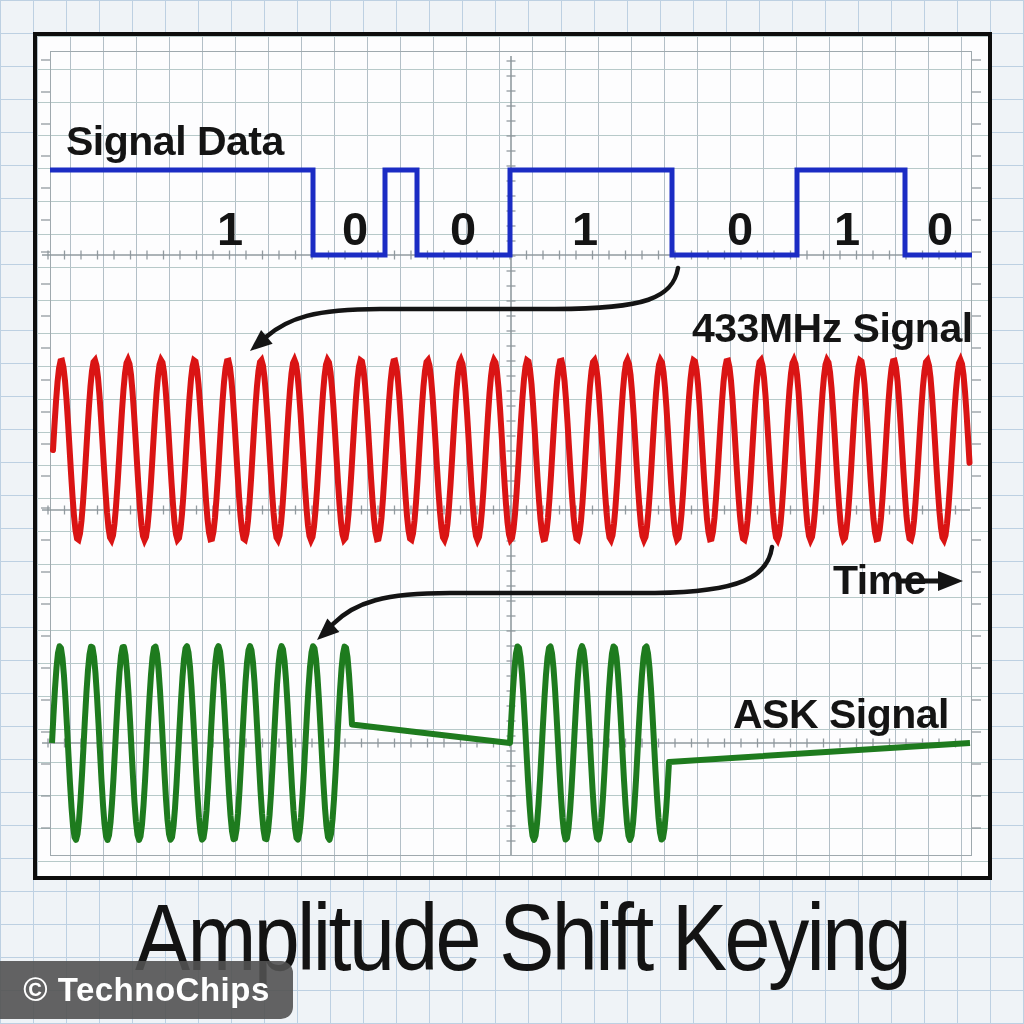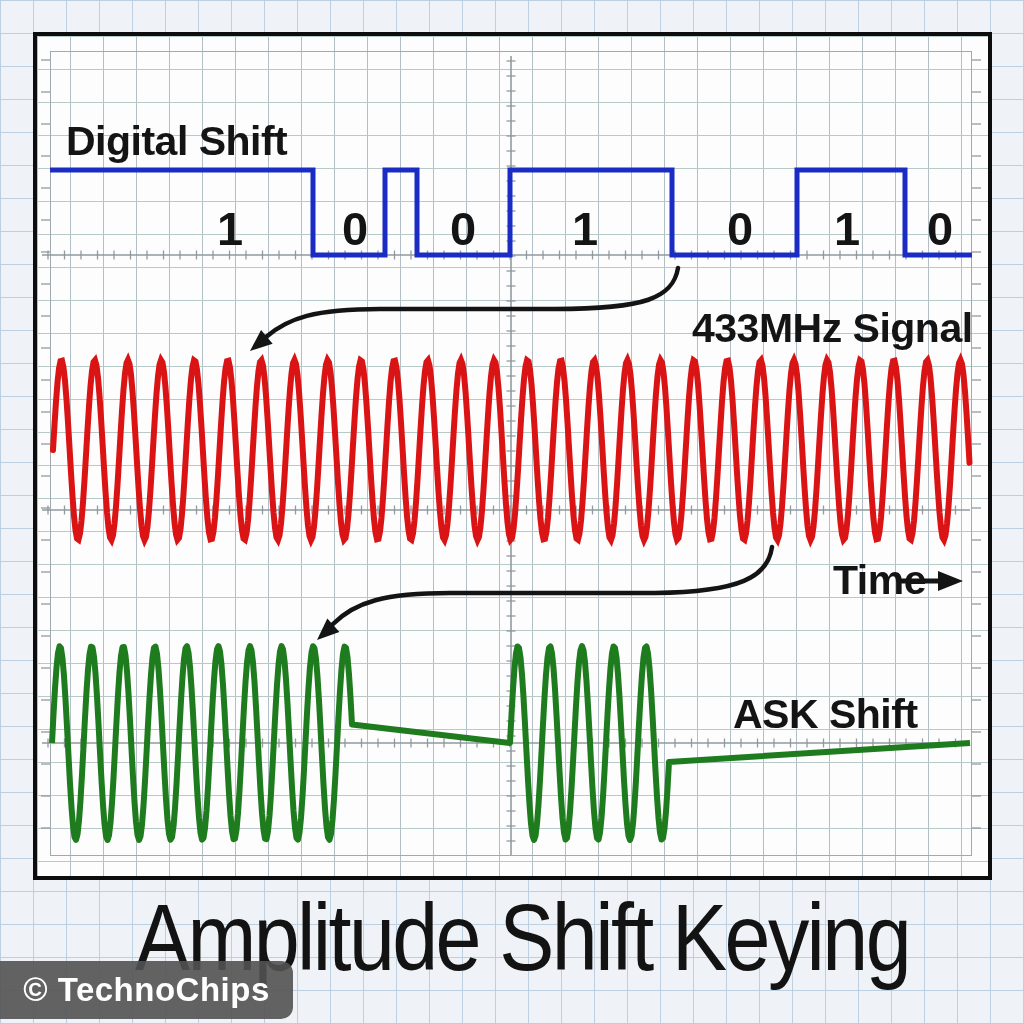--- a/index.html
+++ b/index.html
@@ -340,24 +340,24 @@
     <path d="M53.0 450.0L54.5 424.9L56.0 401.7L57.5 382.4L59.0 368.5L60.5 361.1L62.0 360.7L63.5 367.5L65.0 380.8L66.5 399.6L68.0 422.4L69.5 447.5L71.0 472.7L72.5 496.1L74.0 515.9L75.5 530.4L77.0 538.5L78.5 539.6L80.0 533.5L81.5 520.8L83.0 502.5L84.5 480.0L86.0 455.1L87.5 429.8L89.0 406.1L90.5 385.9L92.0 370.8L93.5 362.0L95.0 360.2L96.5 365.6L98.0 377.6L99.5 395.5L101.0 417.6L102.5 442.4L104.0 467.7L105.5 491.7L107.0 512.3L108.5 527.9L110.0 537.4L111.5 539.9L113.0 535.3L114.5 523.8L116.0 506.5L117.5 484.7L119.0 460.2L120.5 434.8L122.0 410.6L123.5 389.6L125.0 373.4L126.5 363.2L128.0 360.0L129.5 363.9L131.0 374.7L132.5 391.5L134.0 412.9L135.5 437.3L137.0 462.7L138.5 487.1L140.0 508.5L141.5 525.3L143.0 536.1L144.5 540.0L146.0 536.8L147.5 526.6L149.0 510.4L150.5 489.4L152.0 465.2L153.5 439.8L155.0 415.3L156.5 393.5L158.0 376.2L159.5 364.7L161.0 360.1L162.5 362.6L164.0 372.1L165.5 387.7L167.0 408.3L168.5 432.3L170.0 457.6L171.5 482.4L173.0 504.5L174.5 522.4L176.0 534.4L177.5 539.8L179.0 538.0L180.5 529.2L182.0 514.1L183.5 493.9L185.0 470.2L186.5 444.9L188.0 420.0L189.5 397.5L191.0 379.2L192.5 366.5L194.0 360.4L195.5 361.5L197.0 369.6L198.5 384.1L200.0 403.9L201.5 427.3L203.0 452.5L204.5 477.6L206.0 500.4L207.5 519.2L209.0 532.5L210.5 539.3L212.0 538.9L213.5 531.5L215.0 517.6L216.5 498.3L218.0 475.1L219.5 450.0L221.0 424.9L222.5 401.7L224.0 382.4L225.5 368.5L227.0 361.1L228.5 360.7L230.0 367.5L231.5 380.8L233.0 399.6L234.5 422.4L236.0 447.5L237.5 472.7L239.0 496.1L240.5 515.9L242.0 530.4L243.5 538.5L245.0 539.6L246.5 533.5L248.0 520.8L249.5 502.5L251.0 480.0L252.5 455.1L254.0 429.8L255.5 406.1L257.0 385.9L258.5 370.8L260.0 362.0L261.5 360.2L263.0 365.6L264.5 377.6L266.0 395.5L267.5 417.6L269.0 442.4L270.5 467.7L272.0 491.7L273.5 512.3L275.0 527.9L276.5 537.4L278.0 539.9L279.5 535.3L281.0 523.8L282.5 506.5L284.0 484.7L285.5 460.2L287.0 434.8L288.5 410.6L290.0 389.6L291.5 373.4L293.0 363.2L294.5 360.0L296.0 363.9L297.5 374.7L299.0 391.5L300.5 412.9L302.0 437.3L303.5 462.7L305.0 487.1L306.5 508.5L308.0 525.3L309.5 536.1L311.0 540.0L312.5 536.8L314.0 526.6L315.5 510.4L317.0 489.4L318.5 465.2L320.0 439.8L321.5 415.3L323.0 393.5L324.5 376.2L326.0 364.7L327.5 360.1L329.0 362.6L330.5 372.1L332.0 387.7L333.5 408.3L335.0 432.3L336.5 457.6L338.0 482.4L339.5 504.5L341.0 522.4L342.5 534.4L344.0 539.8L345.5 538.0L347.0 529.2L348.5 514.1L350.0 493.9L351.5 470.2L353.0 444.9L354.5 420.0L356.0 397.5L357.5 379.2L359.0 366.5L360.5 360.4L362.0 361.5L363.5 369.6L365.0 384.1L366.5 403.9L368.0 427.3L369.5 452.5L371.0 477.6L372.5 500.4L374.0 519.2L375.5 532.5L377.0 539.3L378.5 538.9L380.0 531.5L381.5 517.6L383.0 498.3L384.5 475.1L386.0 450.0L387.5 424.9L389.0 401.7L390.5 382.4L392.0 368.5L393.5 361.1L395.0 360.7L396.5 367.5L398.0 380.8L399.5 399.6L401.0 422.4L402.5 447.5L404.0 472.7L405.5 496.1L407.0 515.9L408.5 530.4L410.0 538.5L411.5 539.6L413.0 533.5L414.5 520.8L416.0 502.5L417.5 480.0L419.0 455.1L420.5 429.8L422.0 406.1L423.5 385.9L425.0 370.8L426.5 362.0L428.0 360.2L429.5 365.6L431.0 377.6L432.5 395.5L434.0 417.6L435.5 442.4L437.0 467.7L438.5 491.7L440.0 512.3L441.5 527.9L443.0 537.4L444.5 539.9L446.0 535.3L447.5 523.8L449.0 506.5L450.5 484.7L452.0 460.2L453.5 434.8L455.0 410.6L456.5 389.6L458.0 373.4L459.5 363.2L461.0 360.0L462.5 363.9L464.0 374.7L465.5 391.5L467.0 412.9L468.5 437.3L470.0 462.7L471.5 487.1L473.0 508.5L474.5 525.3L476.0 536.1L477.5 540.0L479.0 536.8L480.5 526.6L482.0 510.4L483.5 489.4L485.0 465.2L486.5 439.8L488.0 415.3L489.5 393.5L491.0 376.2L492.5 364.7L494.0 360.1L495.5 362.6L497.0 372.1L498.5 387.7L500.0 408.3L501.5 432.3L503.0 457.6L504.5 482.4L506.0 504.5L507.5 522.4L509.0 534.4L510.5 539.8L512.0 538.0L513.5 529.2L515.0 514.1L516.5 493.9L518.0 470.2L519.5 444.9L521.0 420.0L522.5 397.5L524.0 379.2L525.5 366.5L527.0 360.4L528.5 361.5L530.0 369.6L531.5 384.1L533.0 403.9L534.5 427.3L536.0 452.5L537.5 477.6L539.0 500.4L540.5 519.2L542.0 532.5L543.5 539.3L545.0 538.9L546.5 531.5L548.0 517.6L549.5 498.3L551.0 475.1L552.5 450.0L554.0 424.9L555.5 401.7L557.0 382.4L558.5 368.5L560.0 361.1L561.5 360.7L563.0 367.5L564.5 380.8L566.0 399.6L567.5 422.4L569.0 447.5L570.5 472.7L572.0 496.1L573.5 515.9L575.0 530.4L576.5 538.5L578.0 539.6L579.5 533.5L581.0 520.8L582.5 502.5L584.0 480.0L585.5 455.1L587.0 429.8L588.5 406.1L590.0 385.9L591.5 370.8L593.0 362.0L594.5 360.2L596.0 365.6L597.5 377.6L599.0 395.5L600.5 417.6L602.0 442.4L603.5 467.7L605.0 491.7L606.5 512.3L608.0 527.9L609.5 537.4L611.0 539.9L612.5 535.3L614.0 523.8L615.5 506.5L617.0 484.7L618.5 460.2L620.0 434.8L621.5 410.6L623.0 389.6L624.5 373.4L626.0 363.2L627.5 360.0L629.0 363.9L630.5 374.7L632.0 391.5L633.5 412.9L635.0 437.3L636.5 462.7L638.0 487.1L639.5 508.5L641.0 525.3L642.5 536.1L644.0 540.0L645.5 536.8L647.0 526.6L648.5 510.4L650.0 489.4L651.5 465.2L653.0 439.8L654.5 415.3L656.0 393.5L657.5 376.2L659.0 364.7L660.5 360.1L662.0 362.6L663.5 372.1L665.0 387.7L666.5 408.3L668.0 432.3L669.5 457.6L671.0 482.4L672.5 504.5L674.0 522.4L675.5 534.4L677.0 539.8L678.5 538.0L680.0 529.2L681.5 514.1L683.0 493.9L684.5 470.2L686.0 444.9L687.5 420.0L689.0 397.5L690.5 379.2L692.0 366.5L693.5 360.4L695.0 361.5L696.5 369.6L698.0 384.1L699.5 403.9L701.0 427.3L702.5 452.5L704.0 477.6L705.5 500.4L707.0 519.2L708.5 532.5L710.0 539.3L711.5 538.9L713.0 531.5L714.5 517.6L716.0 498.3L717.5 475.1L719.0 450.0L720.5 424.9L722.0 401.7L723.5 382.4L725.0 368.5L726.5 361.1L728.0 360.7L729.5 367.5L731.0 380.8L732.5 399.6L734.0 422.4L735.5 447.5L737.0 472.7L738.5 496.1L740.0 515.9L741.5 530.4L743.0 538.5L744.5 539.6L746.0 533.5L747.5 520.8L749.0 502.5L750.5 480.0L752.0 455.1L753.5 429.8L755.0 406.1L756.5 385.9L758.0 370.8L759.5 362.0L761.0 360.2L762.5 365.6L764.0 377.6L765.5 395.5L767.0 417.6L768.5 442.4L770.0 467.7L771.5 491.7L773.0 512.3L774.5 527.9L776.0 537.4L777.5 539.9L779.0 535.3L780.5 523.8L782.0 506.5L783.5 484.7L785.0 460.2L786.5 434.8L788.0 410.6L789.5 389.6L791.0 373.4L792.5 363.2L794.0 360.0L795.5 363.9L797.0 374.7L798.5 391.5L800.0 412.9L801.5 437.3L803.0 462.7L804.5 487.1L806.0 508.5L807.5 525.3L809.0 536.1L810.5 540.0L812.0 536.8L813.5 526.6L815.0 510.4L816.5 489.4L818.0 465.2L819.5 439.8L821.0 415.3L822.5 393.5L824.0 376.2L825.5 364.7L827.0 360.1L828.5 362.6L830.0 372.1L831.5 387.7L833.0 408.3L834.5 432.3L836.0 457.6L837.5 482.4L839.0 504.5L840.5 522.4L842.0 534.4L843.5 539.8L845.0 538.0L846.5 529.2L848.0 514.1L849.5 493.9L851.0 470.2L852.5 444.9L854.0 420.0L855.5 397.5L857.0 379.2L858.5 366.5L860.0 360.4L861.5 361.5L863.0 369.6L864.5 384.1L866.0 403.9L867.5 427.3L869.0 452.5L870.5 477.6L872.0 500.4L873.5 519.2L875.0 532.5L876.5 539.3L878.0 538.9L879.5 531.5L881.0 517.6L882.5 498.3L884.0 475.1L885.5 450.0L887.0 424.9L888.5 401.7L890.0 382.4L891.5 368.5L893.0 361.1L894.5 360.7L896.0 367.5L897.5 380.8L899.0 399.6L900.5 422.4L902.0 447.5L903.5 472.7L905.0 496.1L906.5 515.9L908.0 530.4L909.5 538.5L911.0 539.6L912.5 533.5L914.0 520.8L915.5 502.5L917.0 480.0L918.5 455.1L920.0 429.8L921.5 406.1L923.0 385.9L924.5 370.8L926.0 362.0L927.5 360.2L929.0 365.6L930.5 377.6L932.0 395.5L933.5 417.6L935.0 442.4L936.5 467.7L938.0 491.7L939.5 512.3L941.0 527.9L942.5 537.4L944.0 539.9L945.5 535.3L947.0 523.8L948.5 506.5L950.0 484.7L951.5 460.2L953.0 434.8L954.5 410.6L956.0 389.6L957.5 373.4L959.0 363.2L960.5 360.0L962.0 363.9L963.5 374.7L965.0 391.5L966.5 412.9L968.0 437.3L969.5 462.7" fill="none" stroke="#da1414" stroke-width="6" stroke-linecap="round"></path>
     <path d="M52 743L52.0 743.0L53.5 714.6L55.0 688.6L56.5 667.5L58.0 652.9L59.5 646.3L61.0 648.2L62.5 658.4L64.0 676.1L65.5 699.6L67.0 726.9L68.5 755.7L70.0 783.3L71.5 807.4L73.0 825.8L74.5 837.0L76.0 839.9L77.5 834.3L79.0 820.7L80.5 800.2L82.0 774.7L83.5 746.5L85.0 717.9L86.5 691.5L88.0 669.7L89.5 654.3L91.0 646.7L92.5 647.5L94.0 656.8L95.5 673.6L97.0 696.5L98.5 723.5L100.0 752.2L101.5 780.1L103.0 804.8L104.5 824.0L106.0 836.1L107.5 840.0L109.0 835.4L110.5 822.7L112.0 803.0L113.5 778.0L115.0 749.9L116.5 721.3L118.0 694.5L119.5 672.0L121.0 655.7L122.5 647.2L124.0 647.0L125.5 655.3L127.0 671.2L128.5 693.5L130.0 720.1L131.5 748.8L133.0 776.9L134.5 802.0L136.0 822.0L137.5 835.0L139.0 840.0L140.5 836.4L142.0 824.6L143.5 805.6L145.0 781.2L146.5 753.4L148.0 724.6L149.5 697.5L151.0 674.4L152.5 657.3L154.0 647.8L155.5 646.6L157.0 653.8L158.5 668.9L160.0 690.6L161.5 716.8L163.0 745.3L164.5 773.6L166.0 799.3L167.5 820.0L169.0 833.9L170.5 839.8L172.0 837.3L173.5 826.4L175.0 808.2L176.5 784.3L178.0 756.8L179.5 728.1L181.0 700.6L182.5 676.9L184.0 659.0L185.5 648.5L187.0 646.2L188.5 652.5L190.0 666.8L191.5 687.7L193.0 713.5L194.5 741.8L196.0 770.3L197.5 796.4L199.0 817.8L200.5 832.6L202.0 839.6L203.5 838.0L205.0 828.1L206.5 810.8L208.0 787.4L209.5 760.2L211.0 731.5L212.5 703.8L214.0 679.5L215.5 660.8L217.0 649.3L218.5 646.1L220.0 651.3L221.5 664.7L223.0 684.9L224.5 710.2L226.0 738.4L227.5 767.0L229.0 793.5L230.5 815.5L232.0 831.2L233.5 839.2L235.0 838.7L236.5 829.7L238.0 813.2L239.5 790.5L241.0 763.6L242.5 734.9L244.0 706.9L245.5 682.1L247.0 662.7L248.5 650.3L250.0 646.0L251.5 650.3L253.0 662.7L254.5 682.1L256.0 706.9L257.5 734.9L259.0 763.6L260.5 790.5L262.0 813.2L263.5 829.7L265.0 838.7L266.5 839.2L268.0 831.2L269.5 815.5L271.0 793.5L272.5 767.0L274.0 738.4L275.5 710.2L277.0 684.9L278.5 664.7L280.0 651.3L281.5 646.1L283.0 649.3L284.5 660.8L286.0 679.5L287.5 703.8L289.0 731.5L290.5 760.2L292.0 787.4L293.5 810.8L295.0 828.1L296.5 838.0L298.0 839.6L299.5 832.6L301.0 817.8L302.5 796.4L304.0 770.3L305.5 741.8L307.0 713.5L308.5 687.7L310.0 666.8L311.5 652.5L313.0 646.2L314.5 648.5L316.0 659.0L317.5 676.9L319.0 700.6L320.5 728.1L322.0 756.8L323.5 784.3L325.0 808.2L326.5 826.4L328.0 837.3L329.5 839.8L331.0 833.9L332.5 820.0L334.0 799.3L335.5 773.6L337.0 745.3L338.5 716.8L340.0 690.6L341.5 668.9L343.0 653.8L344.5 646.6L346.0 647.8L347.5 657.3L349.0 674.4L350.5 697.5L352.0 724.6L510 743L510.0 743.0L511.5 714.8L513.0 689.1L514.5 668.0L516.0 653.4L517.5 646.5L519.0 647.9L520.5 657.5L522.0 674.4L523.5 697.3L525.0 724.1L526.5 752.5L528.0 780.1L529.5 804.5L531.0 823.7L532.5 835.8L534.0 840.0L535.5 835.8L537.0 823.7L538.5 804.5L540.0 780.1L541.5 752.5L543.0 724.1L544.5 697.3L546.0 674.4L547.5 657.5L549.0 647.9L550.5 646.5L552.0 653.4L553.5 668.0L555.0 689.1L556.5 714.8L558.0 743.0L559.5 771.2L561.0 796.9L562.5 818.0L564.0 832.6L565.5 839.5L567.0 838.1L568.5 828.5L570.0 811.6L571.5 788.7L573.0 761.9L574.5 733.5L576.0 705.9L577.5 681.5L579.0 662.3L580.5 650.2L582.0 646.0L583.5 650.2L585.0 662.3L586.5 681.5L588.0 705.9L589.5 733.5L591.0 761.9L592.5 788.7L594.0 811.6L595.5 828.5L597.0 838.1L598.5 839.5L600.0 832.6L601.5 818.0L603.0 796.9L604.5 771.2L606.0 743.0L607.5 714.8L609.0 689.1L610.5 668.0L612.0 653.4L613.5 646.5L615.0 647.9L616.5 657.5L618.0 674.4L619.5 697.3L621.0 724.1L622.5 752.5L624.0 780.1L625.5 804.5L627.0 823.7L628.5 835.8L630.0 840.0L631.5 835.8L633.0 823.7L634.5 804.5L636.0 780.1L637.5 752.5L639.0 724.1L640.5 697.3L642.0 674.4L643.5 657.5L645.0 647.9L646.5 646.5L648.0 653.4L649.5 668.0L651.0 689.1L652.5 714.8L654.0 743.0L655.5 771.2L657.0 796.9L658.5 818.0L660.0 832.6L661.5 839.5L663.0 838.1L664.5 828.5L666.0 811.6L667.5 788.7L669.0 761.9L970 743" fill="none" stroke="#1e7b1e" stroke-width="6" stroke-linejoin="round"></path>
     <path d="M 678 268 C 673 298 645 309 555 309 L 380 309 C 315 309 288 318 266 337" fill="none" stroke="#141414" stroke-width="4.5" stroke-linecap="round"></path>
     <polygon points="250,351 261.0678892614386,329.96427259882535 272.6380662357964,343.75307257496695" fill="#141414"></polygon>
     <path d="M 772 547 C 768 577 740 592 655 593 L 450 593 C 385 593 355 602 333 624" fill="none" stroke="#141414" stroke-width="4.5" stroke-linecap="round"></path>
     <polygon points="317,640 327.32701070327295,618.5908232308086 339.37136161773236,631.9674300894017" fill="#141414"></polygon>
     <line x1="898" y1="581" x2="940" y2="581" stroke="#141414" stroke-width="5"></line>
     <polygon points="963,581 938,591 938,571" fill="#141414"></polygon>
   </svg>
 
-<div class="sig-label" id="lbl-digital">Digital Shift</div>
+<div class="sig-label" id="lbl-digital">Signal Data</div>
 <div class="sig-label" id="lbl-carrier">433MHz Signal</div>
 <div class="sig-label" id="lbl-time">Time</div>
-<div class="sig-label" id="lbl-ask">ASK Shift</div>
+<div class="sig-label" id="lbl-ask">ASK Signal</div>
 
 <div id="bit-row">
     <span class="bit" style="left: 230px;">1</span>
     <span class="bit" style="left: 355px;">0</span>
     <span class="bit" style="left: 463px;">0</span>
     <span class="bit" style="left: 585px;">1</span>
     <span class="bit" style="left: 740px;">0</span>
     <span class="bit" style="left: 847px;">1</span>
     <span class="bit" style="left: 940px;">0</span>
   </div>

